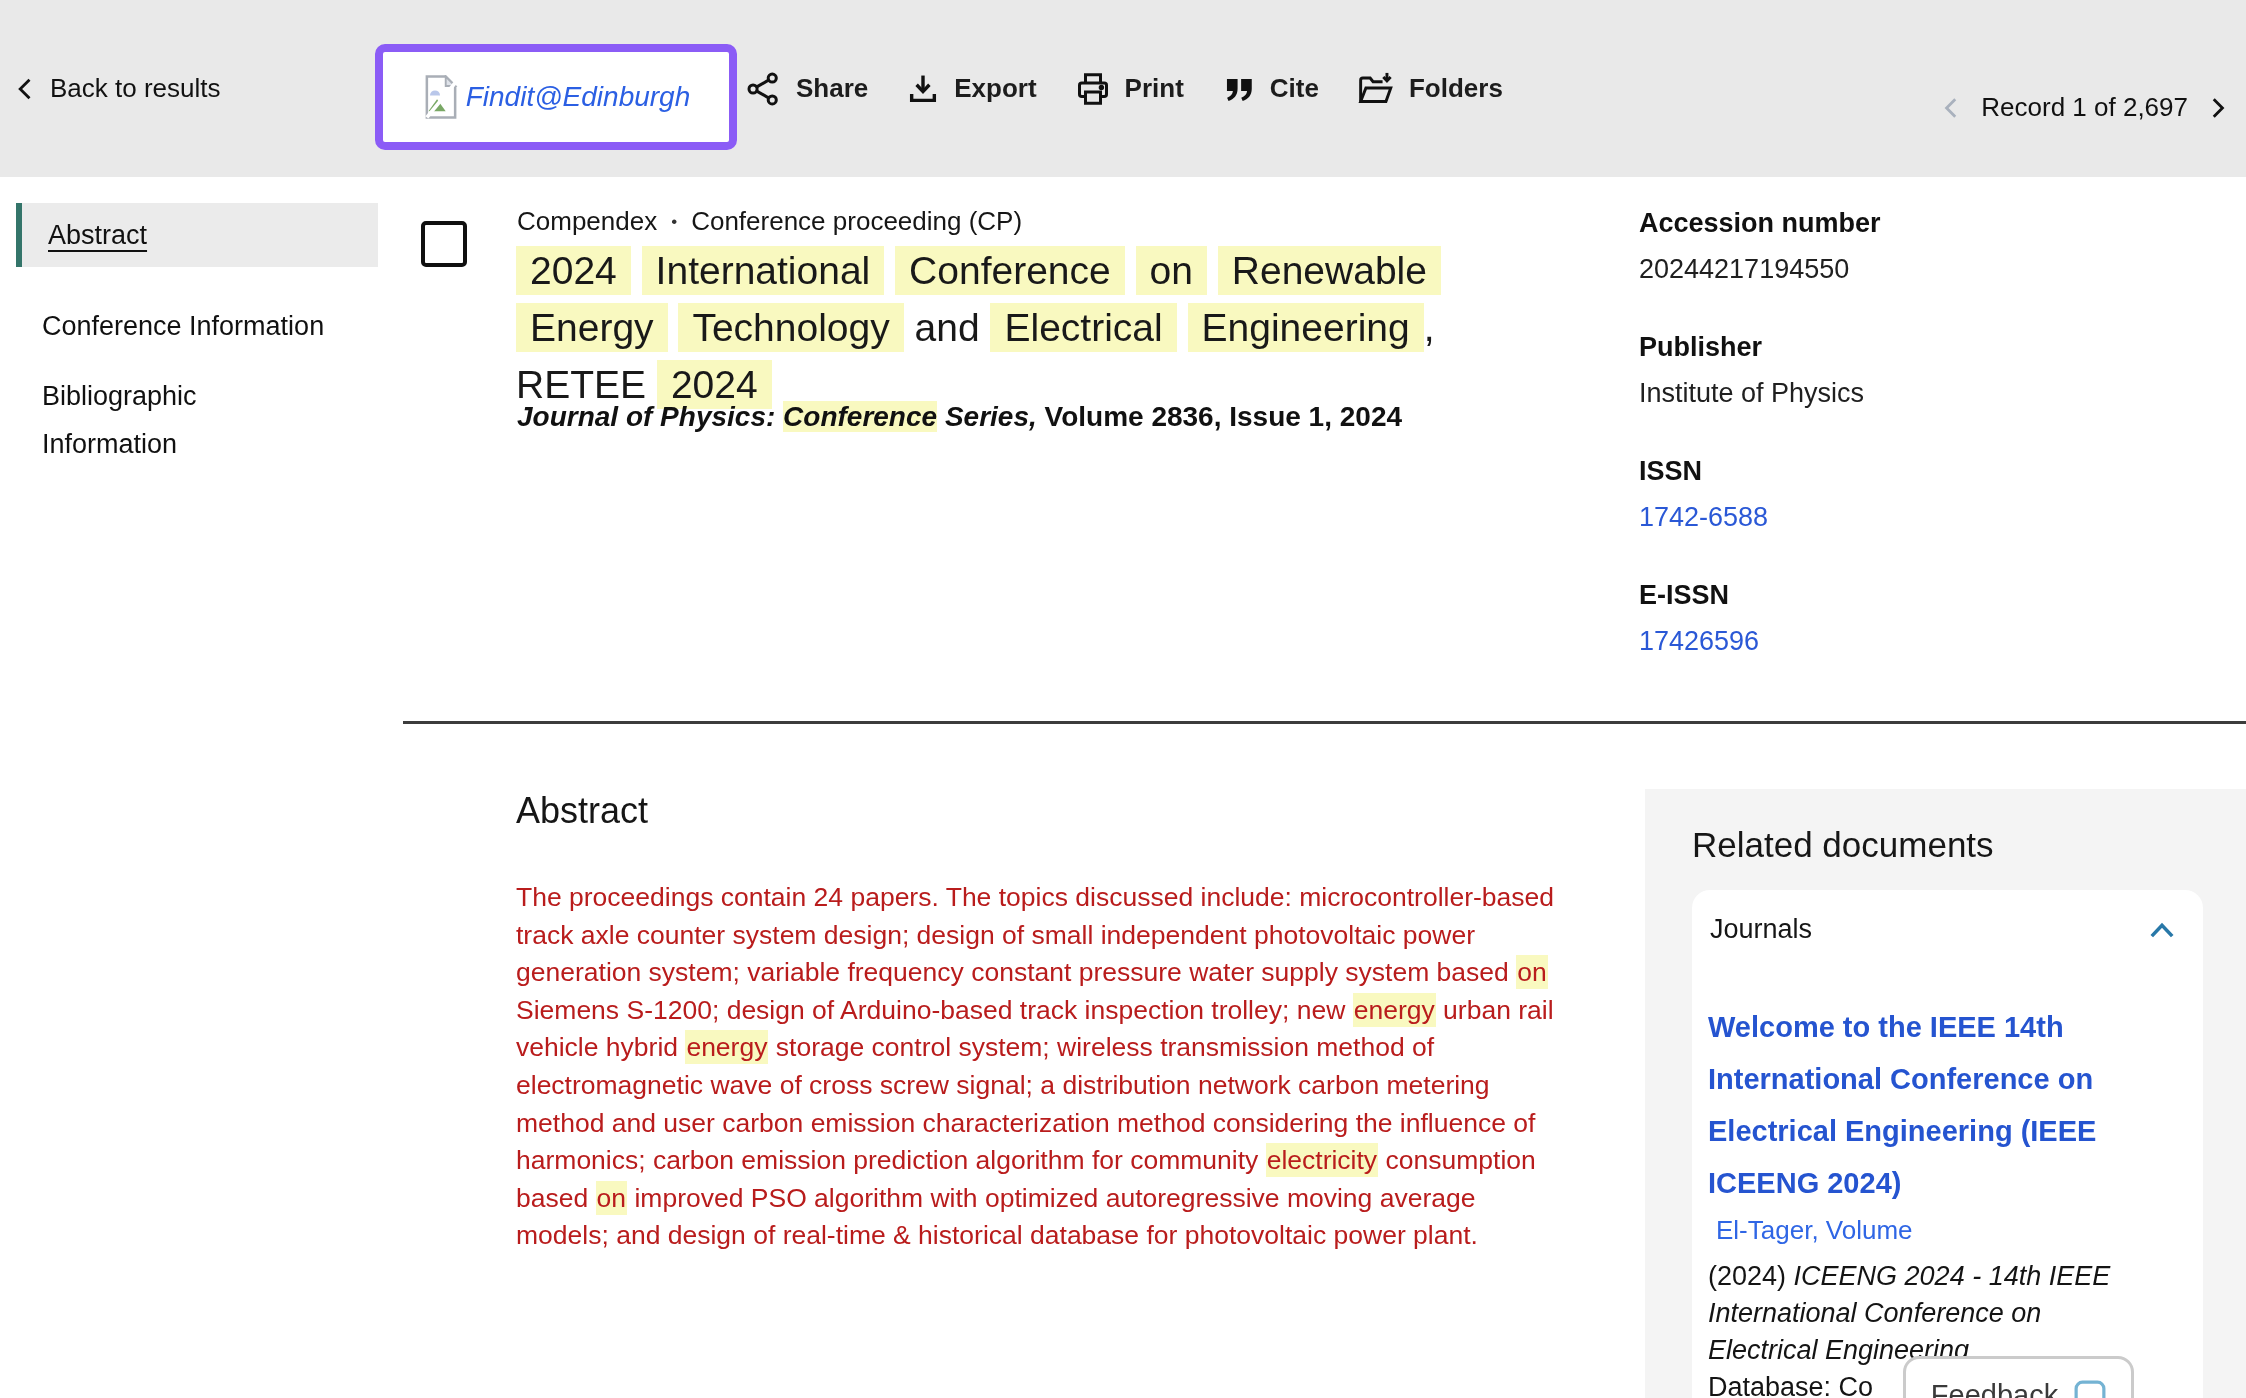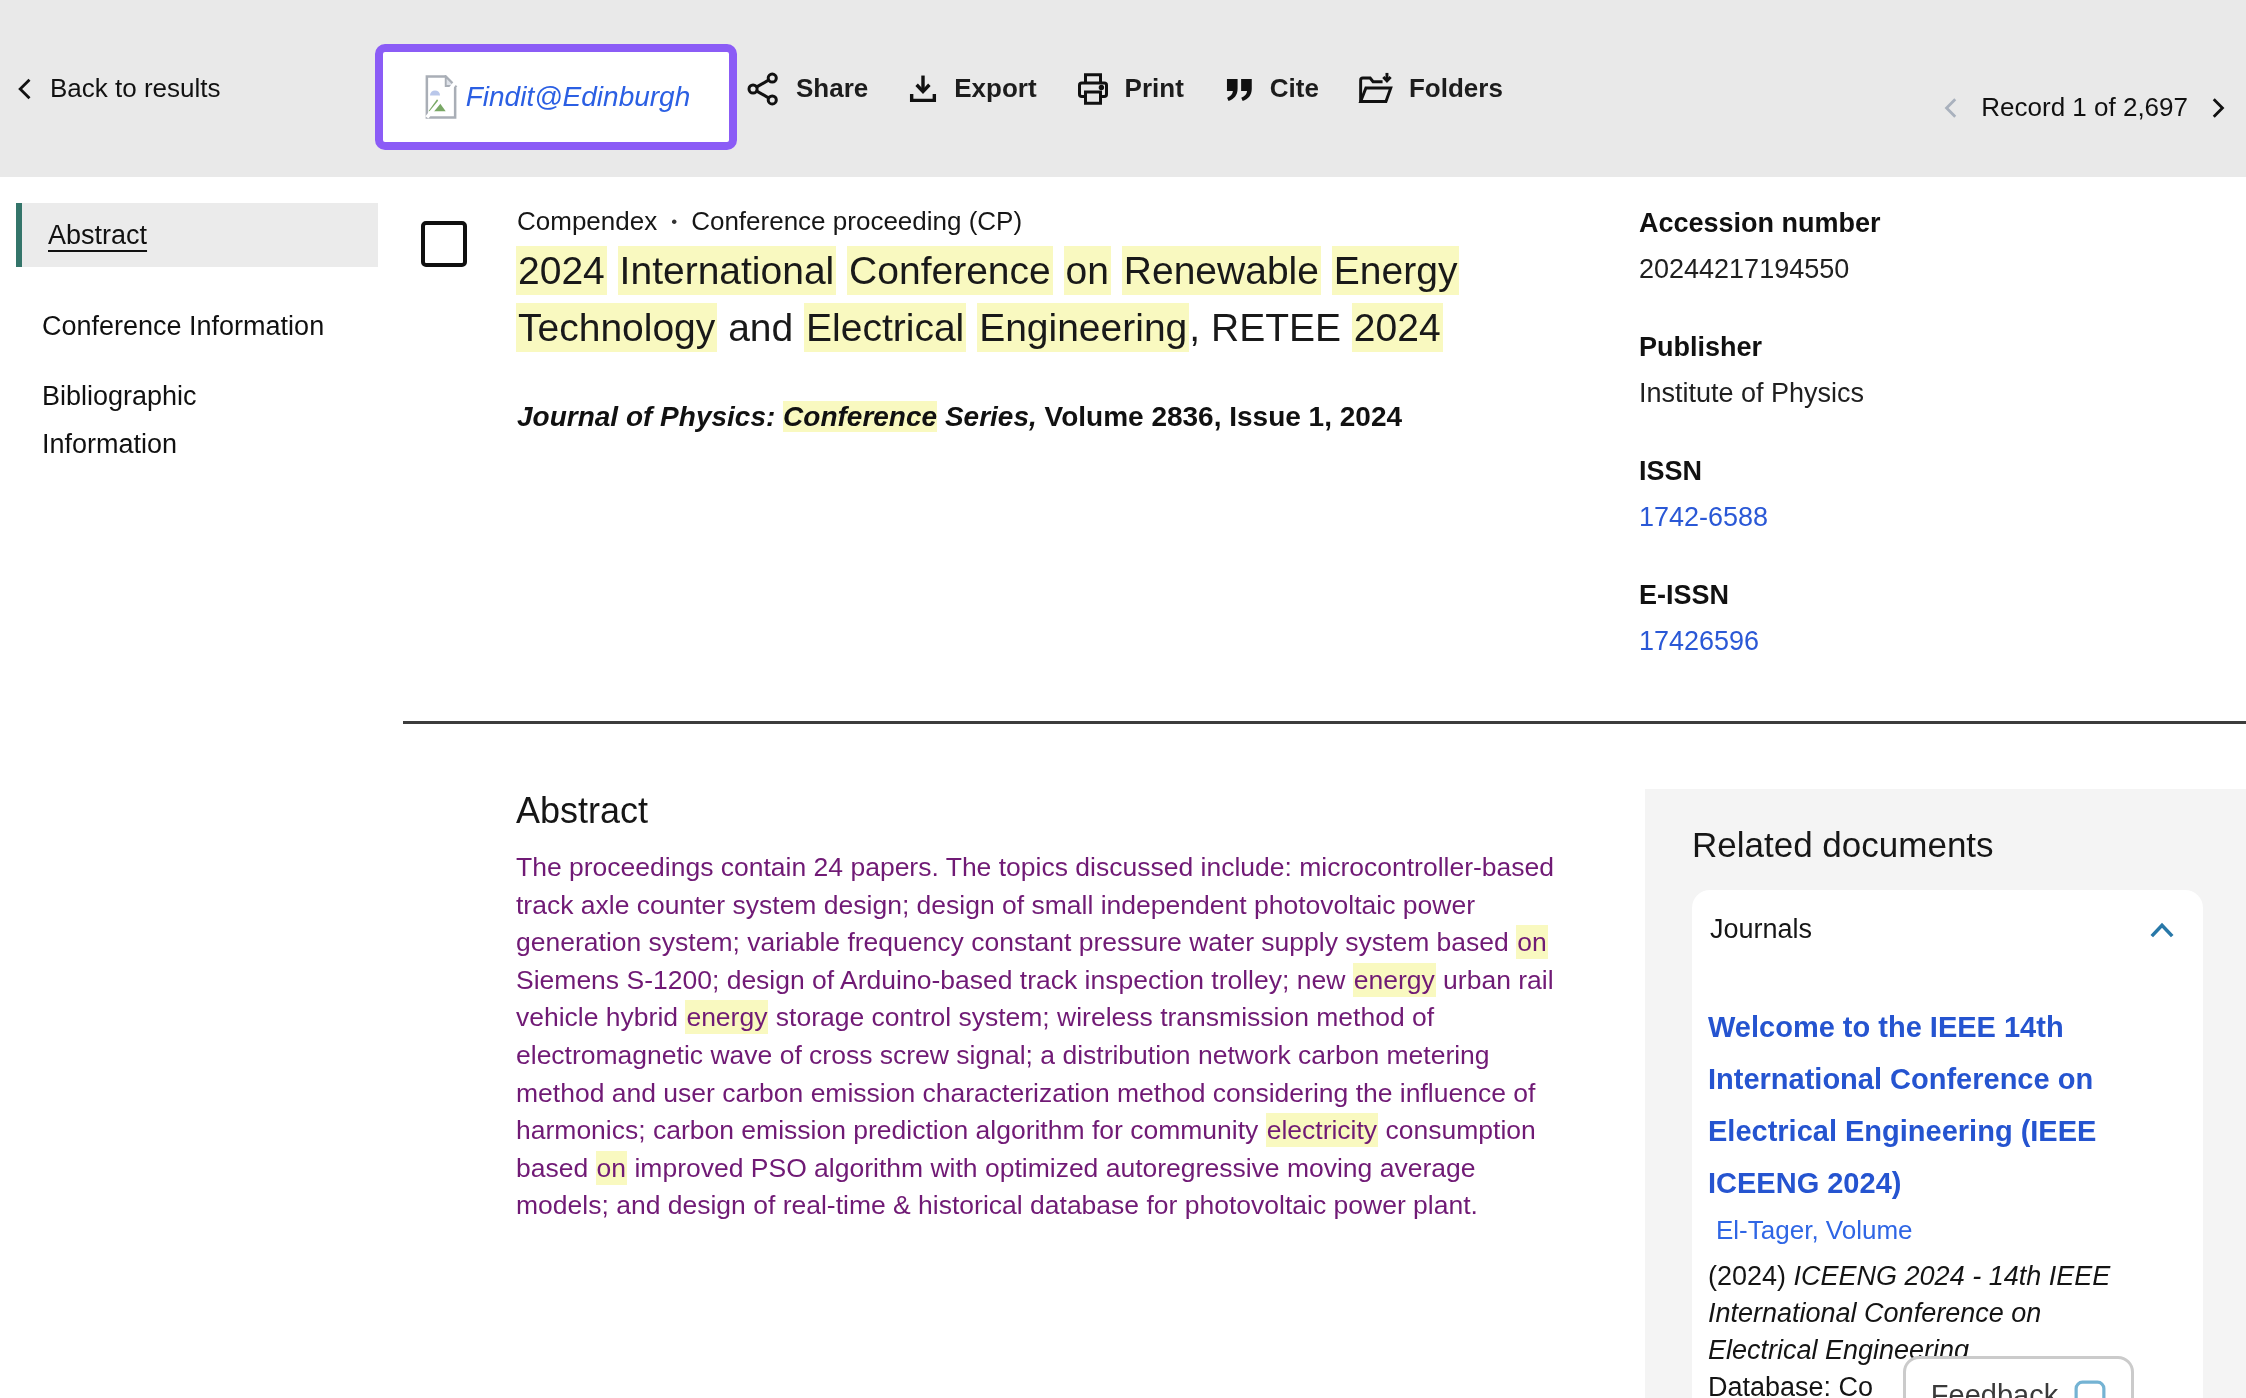--- a/index.html
+++ b/index.html
@@ -23,34 +23,34 @@
               border-left:6px solid #34756a;display:flex;align-items:center;cursor:pointer;}
   .nav-active span{margin-left:26px;font-size:27px;color:#111;text-decoration:underline;
                    text-underline-offset:6px;text-decoration-thickness:2px;}
   .nav-item{position:absolute;left:42px;font-size:27px;color:#111;cursor:pointer;line-height:48px;}
   
   .checkbox{position:absolute;left:421px;top:221px;width:38px;height:38px;background:#fff;
             border:4px solid #101010;border-radius:5px;cursor:pointer;}
   .typeline{position:absolute;left:517px;top:206px;display:flex;align-items:center;gap:14px;font-size:26px;color:#161616;}
   .typeline .dot{font-size:17px;color:#333;}
   .title{position:absolute;left:516px;top:242px;width:995px;font-size:39px;line-height:57px;color:#191919;font-weight:400;margin:0;}
-  .title .hl{padding:3px 2px;}
+  .title .hl{padding:3px 14px;}
   .srcline{position:absolute;left:517px;top:401px;font-size:28px;font-weight:bold;color:#111;}
   .hl{background:#f9f9c0;}
   .it{font-style:italic;}
   
   .meta{position:absolute;left:1639px;top:206px;width:580px;}
   .meta .blk{margin-bottom:44px;}
   .meta .lbl{font-size:27px;font-weight:bold;color:#111;line-height:34px;margin-bottom:12px;}
   .meta .val{font-size:27px;color:#202020;line-height:34px;}
   .meta .val.link{color:#2a58d6;cursor:pointer;}
   .divider{position:absolute;left:403px;top:721px;width:1843px;height:3px;background:#3c3c3c;}
   
   .abs-h{position:absolute;left:516px;top:790px;font-size:36px;font-weight:400;color:#161616;margin:0;}
-  .abs-p{position:absolute;left:516px;top:849px;width:1045px;font-size:26.5px;line-height:37.6px;color:#701a75;}
+  .abs-p{position:absolute;left:516px;top:879px;width:1045px;font-size:26.5px;line-height:37.6px;color:#b91c1c;}
   .abs-p .hl{padding:2px 1px;}
   
   .panel{position:absolute;left:1645px;top:789px;width:601px;height:609px;background:#f4f4f4;}
   .panel h2{position:absolute;left:47px;top:36px;margin:0;font-size:35px;font-weight:400;color:#161616;}
   .card{position:absolute;left:47px;top:101px;width:511px;height:560px;background:#fff;border-radius:18px;}
   .group-row{display:flex;justify-content:space-between;align-items:center;padding:24px 26px 0 18px;cursor:pointer;}
   .group-row span{font-size:27px;color:#161616;}
   .rel-link{margin:56px 0 0 16px;width:436px;font-size:29px;font-weight:bold;line-height:52px;color:#2554d0;cursor:pointer;}
   .rel-auth{margin:6px 0 0 24px;font-size:26px;color:#2f66e5;cursor:pointer;}
   .rel-cite{margin:12px 0 0 16px;width:445px;font-size:27px;line-height:37px;color:#141414;}

